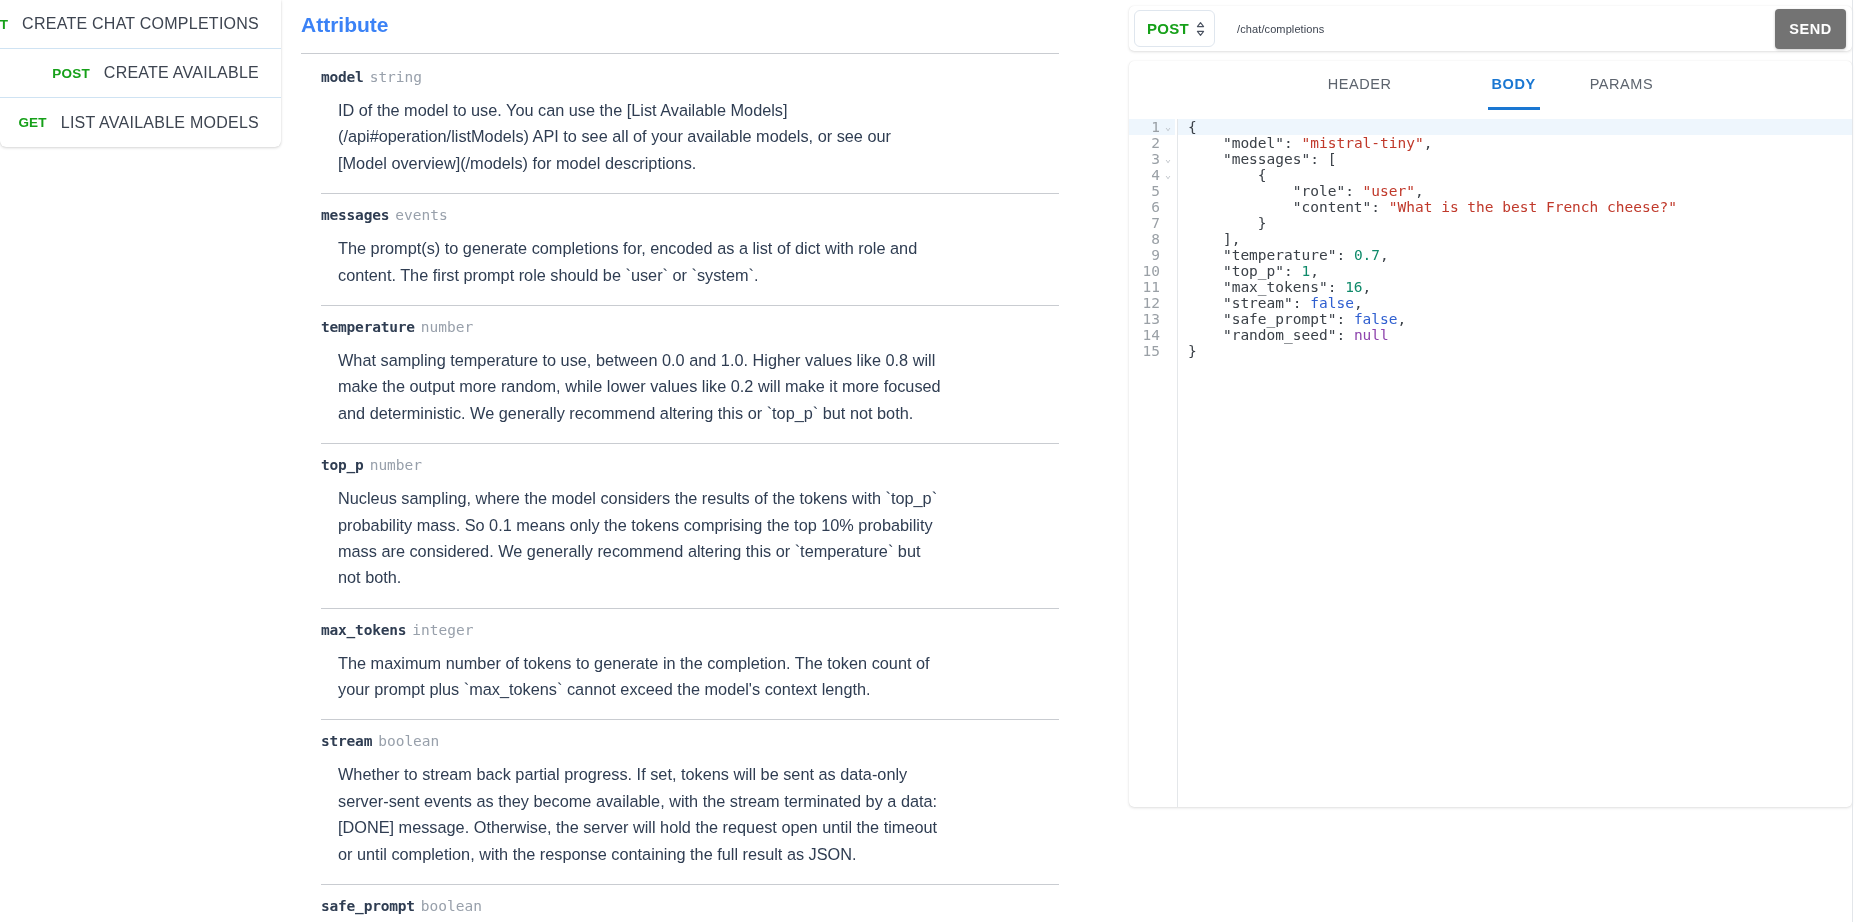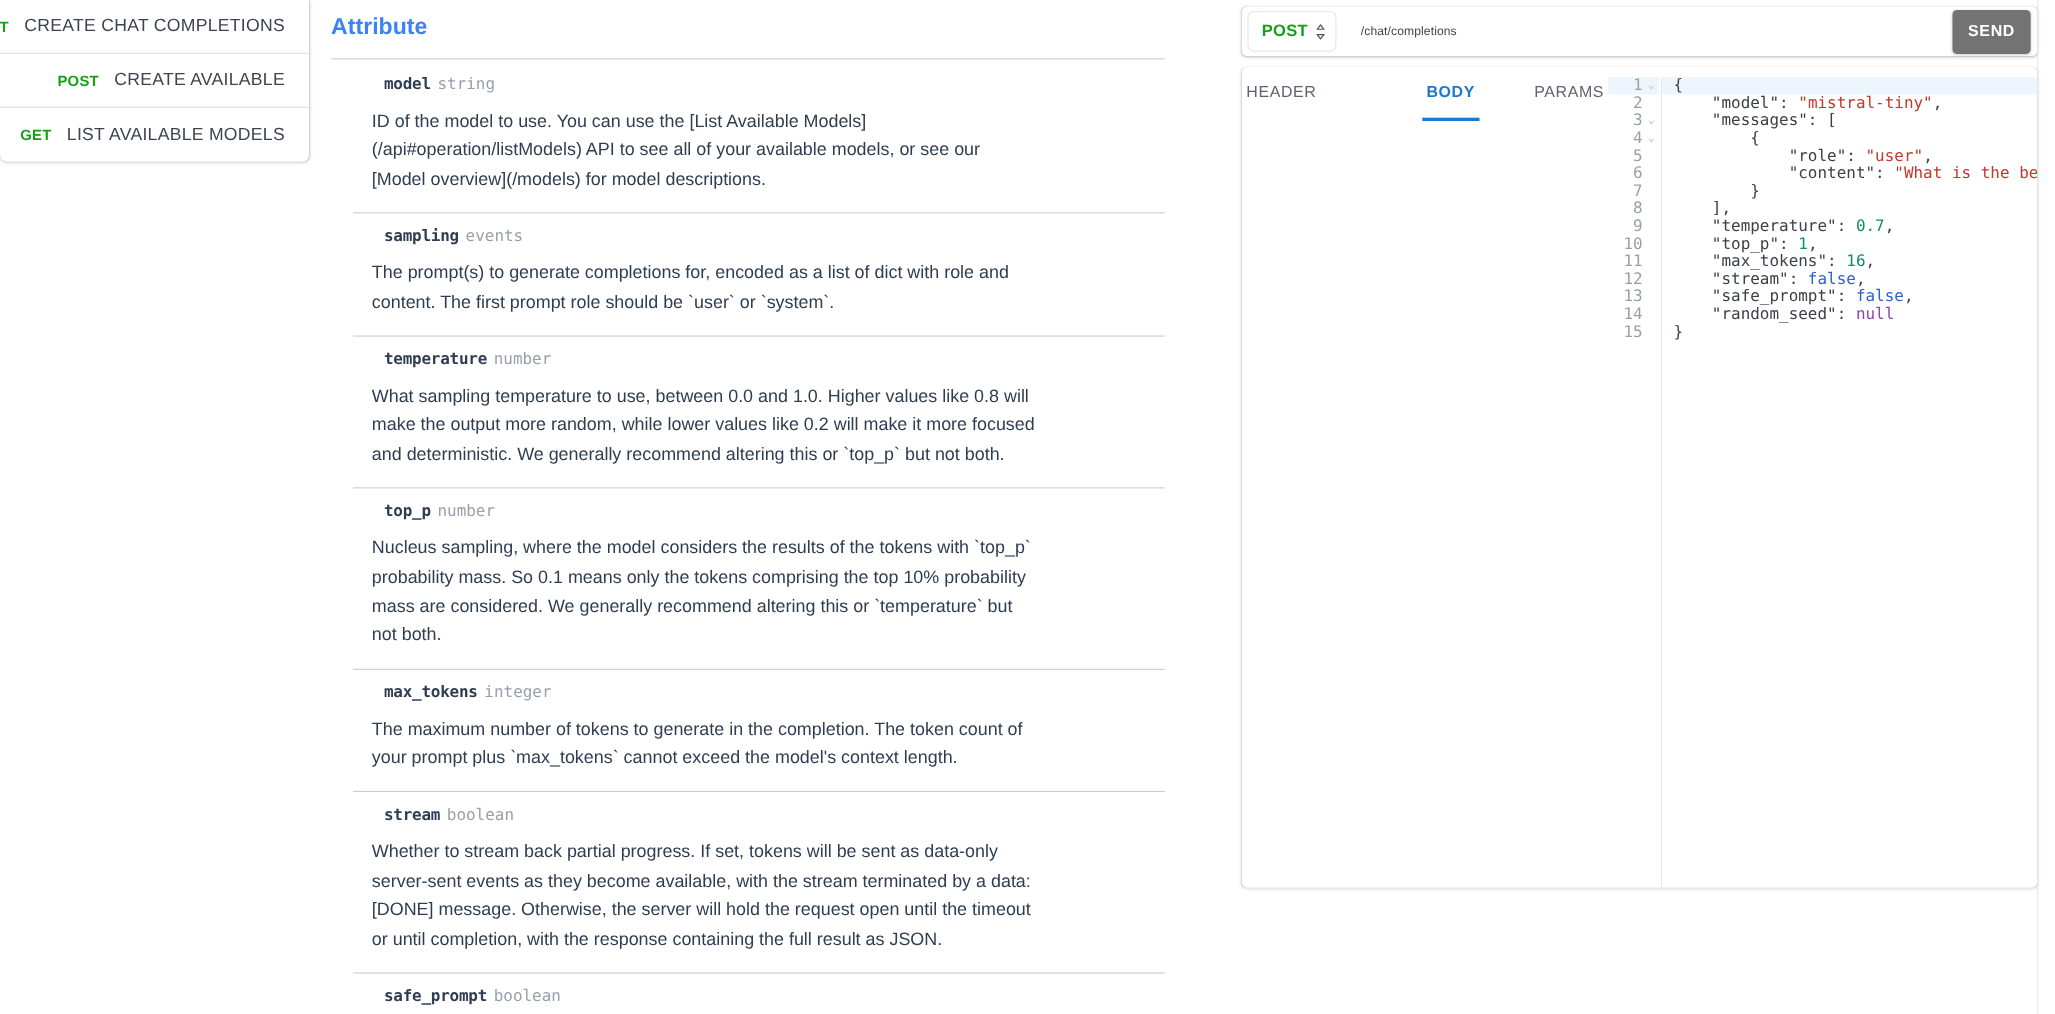--- a/index.html
+++ b/index.html
@@ -71,21 +71,21 @@
   }
   .attr-list { margin-left: 20px; }
   .attr-item { padding: 13px 0 9px 0; border-bottom: 1px solid #c9ccd1; }
   .attr-item:first-child { padding-top: 15px; }
   .attr-item.last { border-bottom: none; }
   .attr-head {
     font-family: "DejaVu Sans Mono", monospace;
     font-size: 14.5px;
     margin-bottom: 4px;
   }
-  .attr-head .nm { font-weight: 700; color: #2f3d52; letter-spacing: -.2px; margin-left: 28px; }
+  .attr-head .nm { font-weight: 700; color: #2f3d52; letter-spacing: -.2px; }
   .attr-head .ty { color: #98a0ab; margin-left: 6px; font-weight: 400; }
   .attr-desc {
     font-size: 16.3px;
     line-height: 1.62;
     color: #2f3d52;
     padding: 8px 0 8px 17px;
     max-width: 620px;
   }
 
   
@@ -145,21 +145,21 @@
     margin-right: 2px;
   }
 
   .req-card {
     margin-top: 10px;
     background: #fff;
     border-radius: 5px;
     box-shadow: 0 1px 3px rgba(0,0,0,.13), 0 0 1px rgba(0,0,0,.1);
     height: 746px;
     display: flex;
-    flex-direction: row;
+    flex-direction: column;
     justify-content: space-between;
   }
   .tabs {
     display: flex;
     justify-content: center;
     gap: 46px;
     padding-top: 15px;
     height: 49px;
   }
   .tab {
@@ -250,21 +250,21 @@
   <section class="attr-panel">
     <div class="attr-inner">
       <h1 class="attr-title">Attribute</h1>
       <div class="attr-rule"></div>
       <div class="attr-list" id="attr-list">
           <div class="attr-item">
             <div class="attr-head"><span class="nm">model</span><span class="ty">string</span></div>
             <div class="attr-desc">ID of the model to use. You can use the [List Available Models](/api#operation/listModels) API to see all of your available models, or see our [Model overview](/models) for model descriptions.</div>
           </div>
           <div class="attr-item">
-            <div class="attr-head"><span class="nm">sampling</span><span class="ty">events</span></div>
+            <div class="attr-head"><span class="nm">messages</span><span class="ty">events</span></div>
             <div class="attr-desc">The prompt(s) to generate completions for, encoded as a list of dict with role and content. The first prompt role should be `user` or `system`.</div>
           </div>
           <div class="attr-item">
             <div class="attr-head"><span class="nm">temperature</span><span class="ty">number</span></div>
             <div class="attr-desc">What sampling temperature to use, between 0.0 and 1.0. Higher values like 0.8 will make the output more random, while lower values like 0.2 will make it more focused and deterministic. We generally recommend altering this or `top_p` but not both.</div>
           </div>
           <div class="attr-item">
             <div class="attr-head"><span class="nm">top_p</span><span class="ty">number</span></div>
             <div class="attr-desc">Nucleus sampling, where the model considers the results of the tokens with `top_p` probability mass. So 0.1 means only the tokens comprising the top 10% probability mass are considered. We generally recommend altering this or `temperature` but not both.</div>
           </div>

